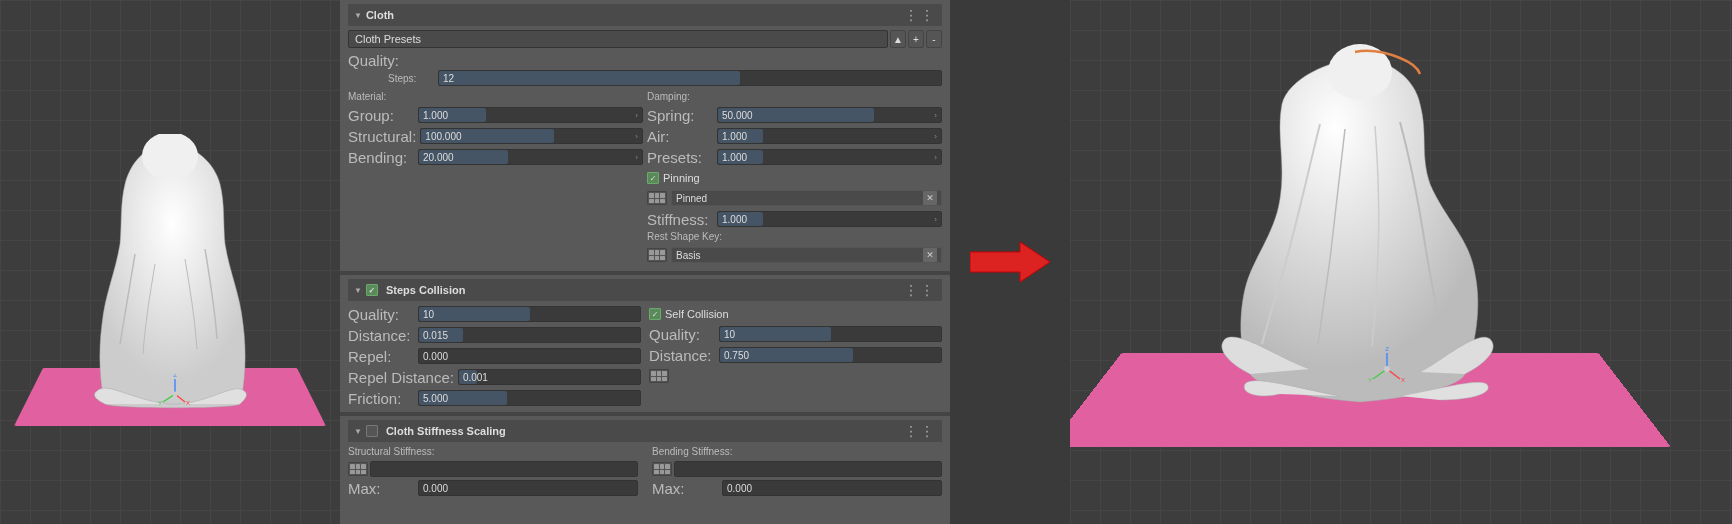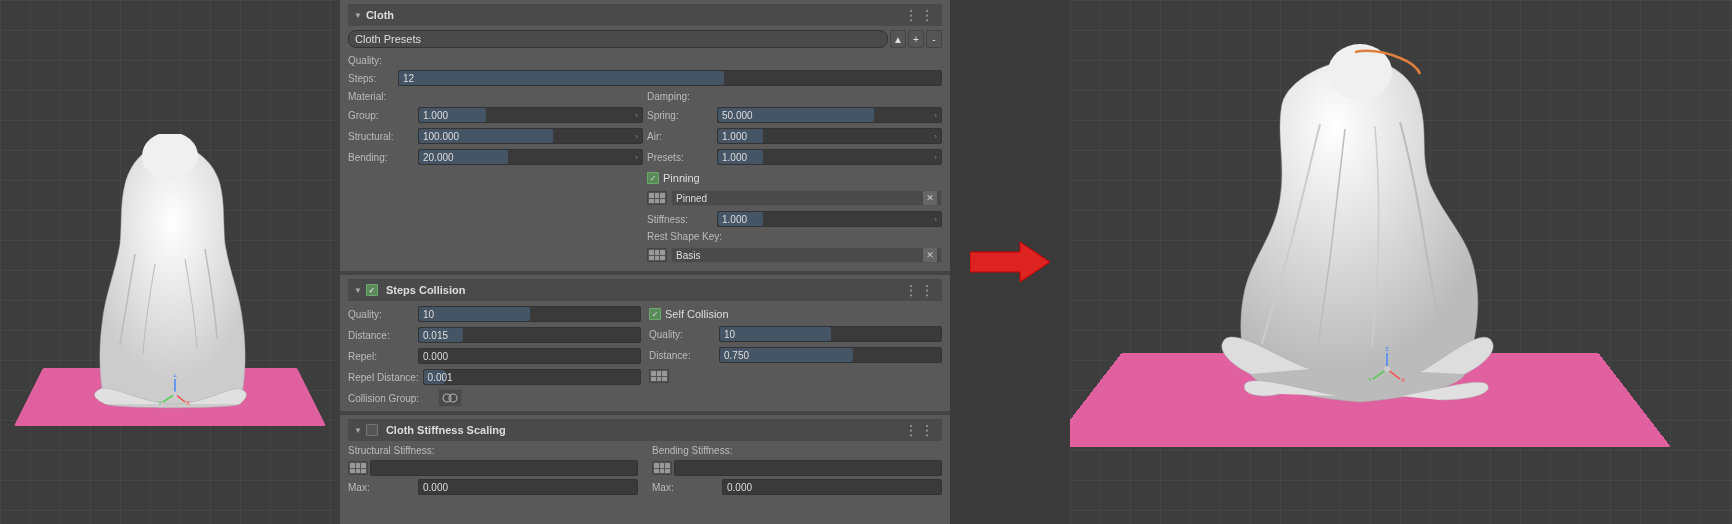--- a/index.html
+++ b/index.html
@@ -130,21 +130,21 @@
 
     .prop-row {
       display: flex;
       align-items: center;
       height: 18px;
       margin-bottom: 1px;
     }
 
     .prop-label {
       color: #bbb;
-      font-size: 10px;
+      font-size: 15px;
       min-width: 70px;
       padding-right: 4px;
     }
 
     .prop-field {
       flex: 1;
       height: 16px;
       background: #3a3a3a;
       border: 1px solid #333;
       border-radius: 2px;
@@ -190,21 +190,21 @@
       color: #bbb;
       font-size: 10px;
       margin-right: 4px;
     }
 
     .preset-field {
       flex: 1;
       height: 18px;
       background: #4a4a4a;
       border: 1px solid #333;
-      border-radius: 8px;
+      border-radius: 2px;
       display: flex;
       align-items: center;
       padding: 0 6px;
       font-size: 11px;
       color: #ddd;
     }
 
     .preset-btn {
       width: 16px;
       height: 18px;
@@ -222,20 +222,21 @@
     .steps-row {
       display: flex;
       align-items: center;
       margin-bottom: 3px;
     }
 
     .steps-label {
       color: #bbb;
       font-size: 10px;
       min-width: 50px;
+      margin-left: 40px;
     }
 
     .section-sub-label {
       color: #bbb;
       font-size: 10px;
       margin-bottom: 2px;
     }
 
     .checkbox-row {
       display: flex;
@@ -648,20 +649,27 @@
             <span class="prop-field-text">0.000</span>
           </div>
         </div>
         <div class="prop-row">
           <span class="prop-label">Repel Distance:</span>
           <div class="prop-field">
             <div class="fill-bar" style="width:10%"></div>
             <span class="prop-field-text">0.001</span>
           </div>
         </div>
+        <div class="prop-row">
+          <span class="prop-label">Friction:</span>
+          <div class="prop-field">
+            <div class="fill-bar" style="width:40%"></div>
+            <span class="prop-field-text">5.000</span>
+          </div>
+        </div>
       </div>
 
       <div class="collision-col">
         <div class="checkbox-row">
           <div class="cb checked">✓</div>
           <span>Self Collision</span>
         </div>
         <div class="prop-row">
           <span class="prop-label">Quality:</span>
           <div class="prop-field">
@@ -682,29 +690,20 @@
               <div class="icon-grid-dot"></div>
               <div class="icon-grid-dot"></div>
             <div class="icon-grid-dot"></div>
               <div class="icon-grid-dot"></div>
               <div class="icon-grid-dot"></div>
           </div>
         </div>
       </div>
     </div>
 
-    <div class="collision-group-row">
-      <span class="collision-group-label">Collision Group:</span>
-      <div class="collision-group-field">
-        <svg width="16" height="12" viewBox="0 0 16 12">
-          <circle cx="5" cy="6" r="4" fill="none" stroke="#aaa" stroke-width="1.2"></circle>
-          <circle cx="11" cy="6" r="4" fill="none" stroke="#aaa" stroke-width="1.2"></circle>
-        </svg>
-      </div>
-    </div>
   </div>
 
   <div class="divider"></div>
 
   <div class="stiffness-section">
     <div class="section-header">
       <div class="section-header-left">
         <span class="triangle-icon">▼</span>
         <div style="width:12px;height:12px;background:#555;border:1px solid #777;border-radius:1px;margin-right:4px"></div>
         <span>Cloth Stiffness Scaling</span>

